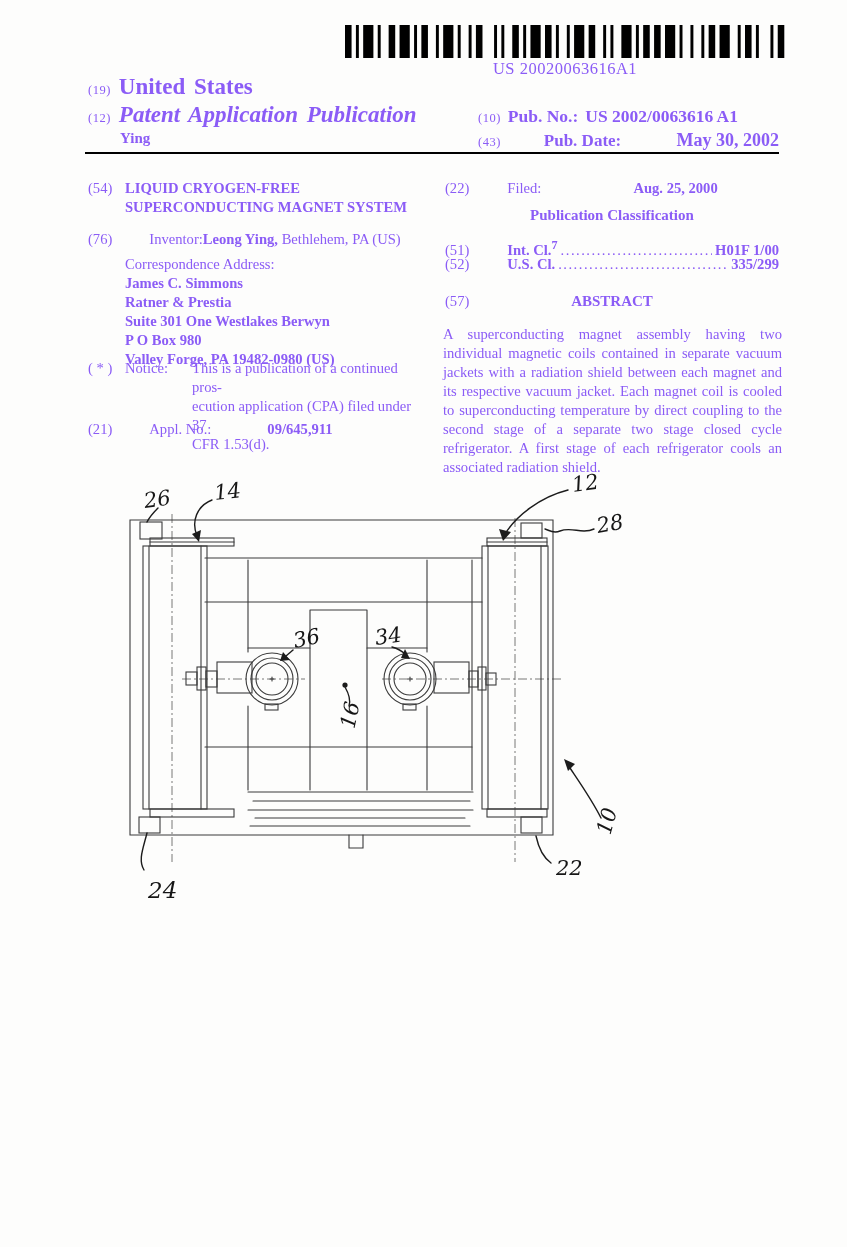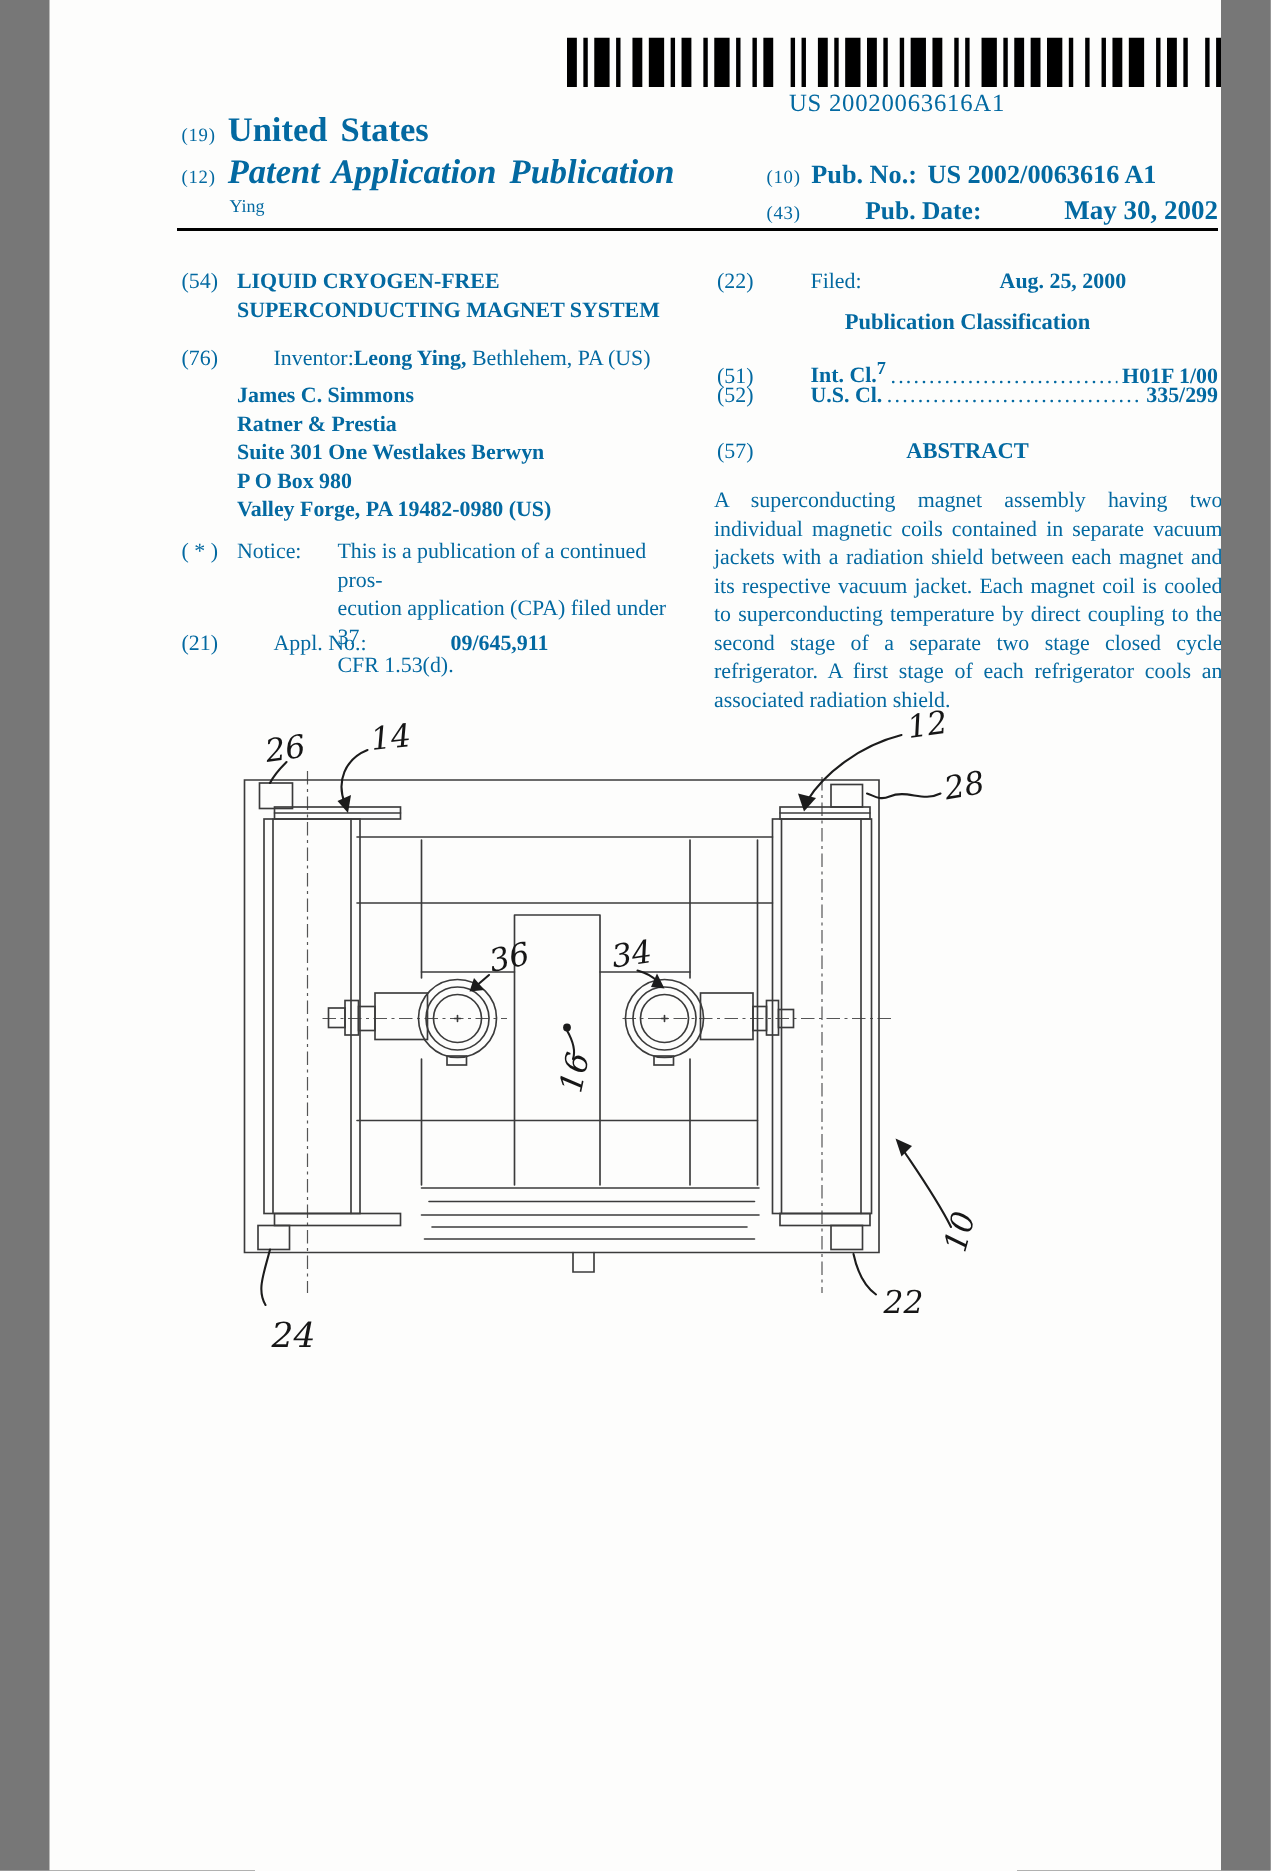--- a/index.html
+++ b/index.html
@@ -1,36 +1,36 @@
 <!DOCTYPE html>
 <html><head>
 <meta charset="utf-8">
 <style>
   * { margin:0; padding:0; box-sizing:border-box; }
   html,body { background:#777; }
   .page {
-    position:relative; width:781px; height:1247px; background:#fdfdfc;
+    position:relative; width:847px; height:1247px; background:#fdfdfc;
     margin:0 auto; overflow:hidden;
-    font-family:"Liberation Serif","DejaVu Serif",serif; color:#0369a1;
+    font-family:"Liberation Serif","DejaVu Serif",serif; color:#8b5cf6;
   }
   .abs { position:absolute; }
 
   
   .barcode-wrap { left:345px; top:25px; width:440px; text-align:center; }
   .barcode-num { left:345px; top:59px; width:440px; text-align:center;
     font-size:16.5px; letter-spacing:.5px; }
 
   
   .hdr-row { display:flex; align-items:baseline; }
   .code-sm { font-size:12.5px; letter-spacing:.5px; }
   .hdr-19 { left:88px; top:74px; }
   .hdr-19 .big { font-size:23px; font-weight:bold; margin-left:8px; word-spacing:3px; }
   .hdr-12 { left:88px; top:102px; }
   .hdr-12 .big { font-size:23px; font-weight:bold; margin-left:8px; word-spacing:3px;font-style:italic; }
-  .hdr-applicant { left:120px; top:130px; font-size:12px; font-weight:normal; }
+  .hdr-applicant { left:120px; top:130px; font-size:15px; font-weight:bold; }
   .hdr-pubno { left:478px; top:106px; width:301px; }
   .hdr-pubno .lab, .hdr-pubno .val { font-size:17.5px; font-weight:bold; margin-left:7px; white-space:nowrap; }
   .hdr-pubdate { left:478px; top:130px; width:301px; justify-content:space-between; }
   .hdr-pubdate .lab { font-size:17px; font-weight:bold; margin-left:7px; }
   .hdr-pubdate .val { font-size:18px; font-weight:bold; }
   .rule { left:85px; top:152px; width:694px; height:2px; background:#000; }
 
   
   .fs { font-size:14.6px; line-height:19px; }
   .b { font-weight:bold; }
@@ -151,20 +151,21 @@
     <div>SUPERCONDUCTING MAGNET SYSTEM</div>
   </div>
 
   <div class="abs fs inventor-row">
     <span class="code-md">(76)</span>
     <span class="inv-label">Inventor:</span>
     <span class="inv-val"><span class="b">Leong Ying,</span><span> Bethlehem, PA (US)</span></span>
   </div>
 
   <div class="abs fs corr-block">
+    <div>Correspondence Address:</div>
     <div class="b">James C. Simmons</div>
     <div class="b">Ratner &amp; Prestia</div>
     <div class="b">Suite 301 One Westlakes Berwyn</div>
     <div class="b">P O Box 980</div>
     <div class="b">Valley Forge, PA 19482-0980 (US)</div>
   </div>
 
   <div class="abs fs notice-row">
     <span class="code-md" style="width:37px;">( * )</span>
     <span>Notice:</span>

